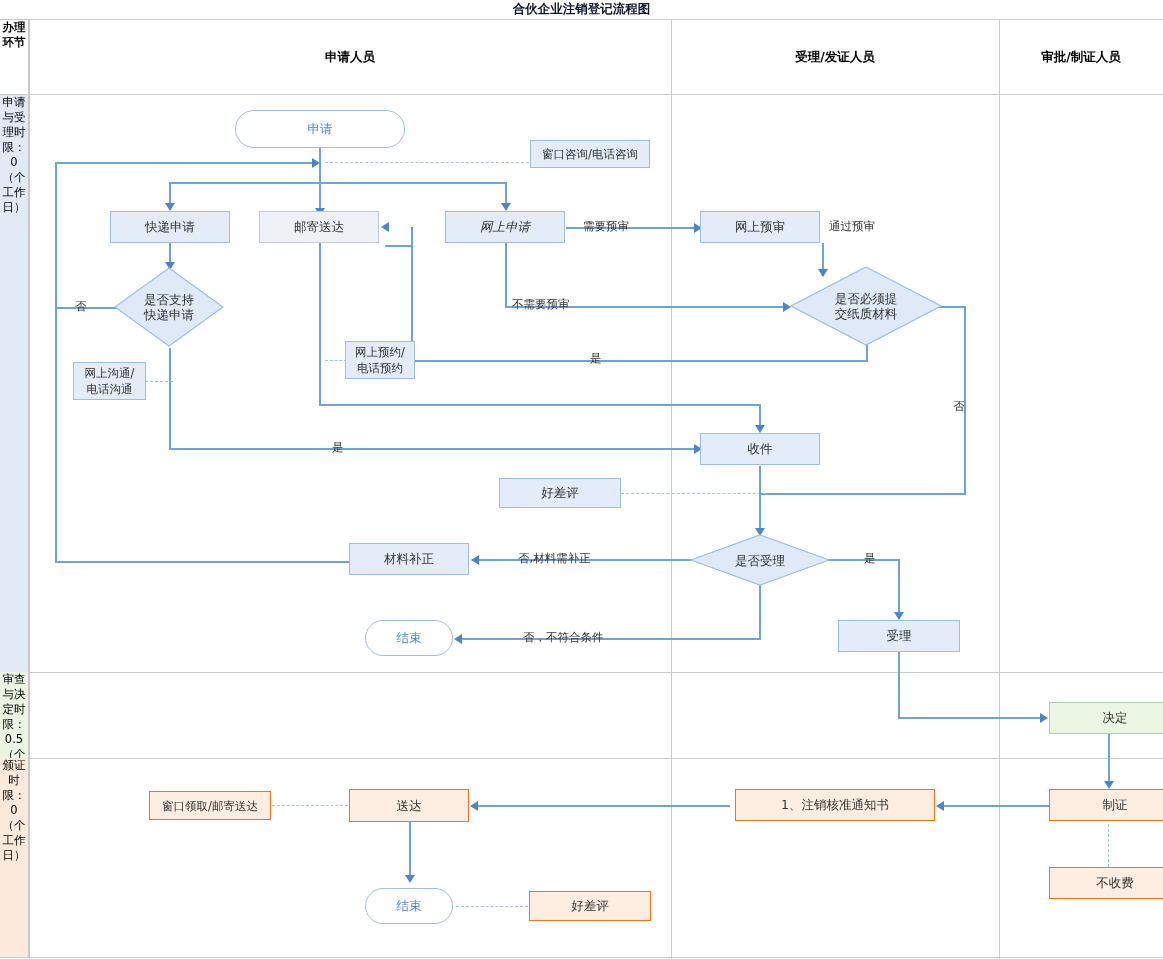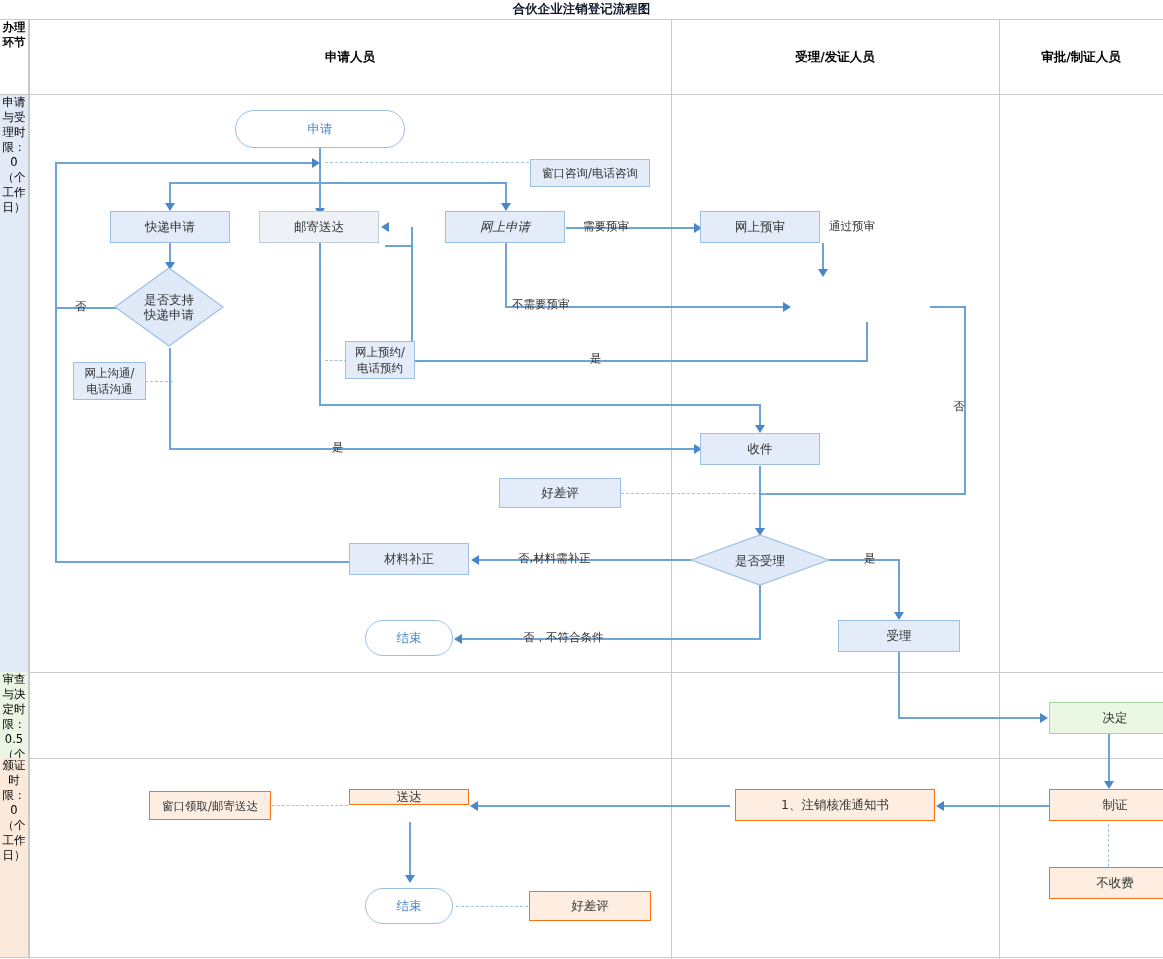--- a/index.html
+++ b/index.html
@@ -199,37 +199,46 @@
   <div class="elbl" style="left:512px;top:297px;">不需要预审</div>
   <div class="elbl" style="left:590px;top:351px;">是</div>
   <div class="elbl-v" style="left:951px;top:392px;">否</div>
   <div class="elbl" style="left:332px;top:440px;">是</div>
   <div class="elbl" style="left:518px;top:551px;">否,材料需补正</div>
   <div class="elbl" style="left:864px;top:551px;">是</div>
   <div class="elbl" style="left:523px;top:630px;">否，不符合条件</div>
 
   <div class="node pill" style="left:235px;top:110px;width:170px;height:38px;">申请</div>
 
-  <div class="node rect" style="left:530px;top:159px;width:120px;height:28px;font-size:11.5px;">窗口咨询/电话咨询</div>
+  <div class="node rect" style="left:530px;top:140px;width:120px;height:28px;font-size:11.5px;">窗口咨询/电话咨询</div>
 
   <div class="node rect" style="left:110px;top:211px;width:120px;height:32px;">快递申请</div>
   <div class="node rect-grey" style="left:259px;top:211px;width:120px;height:32px;">邮寄送达</div>
   <div class="node rect" style="left:445px;top:211px;width:120px;height:32px;font-style:italic;">网上申请</div>
   <div class="node rect" style="left:700px;top:211px;width:120px;height:32px;">网上预审</div>
 
   <div class="diamond" style="left:114px;top:267px;width:110px;height:80px;">
     <svg width="110" height="80" viewBox="0 0 110 80">
       <polygon points="55,1 109,40 55,79 1,40" fill="#dfe9f8" stroke="#9cc0e4" stroke-width="1.2"></polygon>
     </svg>
     <div class="dtext">
         <span style="white-space:pre-line;">是否支持
 快递申请</span>
       </div>
   </div>
 
+  <div class="diamond" style="left:790px;top:266px;width:152px;height:80px;">
+    <svg width="152" height="80" viewBox="0 0 152 80">
+      <polygon points="76,1 151,40 76,79 1,40" fill="#dfe9f8" stroke="#9cc0e4" stroke-width="1.2"></polygon>
+    </svg>
+    <div class="dtext">
+        <span style="white-space:pre-line;">是否必须提
+交纸质材料</span>
+      </div>
+  </div>
 
   <div class="node rect" style="left:73px;top:362px;width:73px;height:38px;font-size:11.5px;white-space:pre-line;">网上沟通/
 电话沟通</div>
   <div class="node rect" style="left:345px;top:341px;width:70px;height:38px;font-size:11.5px;white-space:pre-line;">网上预约/
 电话预约</div>
 
   <div class="node rect" style="left:700px;top:433px;width:120px;height:32px;">收件</div>
 
   <div class="node rect" style="left:499px;top:478px;width:122px;height:30px;">好差评</div>
 
@@ -249,21 +258,21 @@
   <div class="node rect" style="left:838px;top:620px;width:122px;height:32px;">受理</div>
 
   <div class="node rect-green" style="left:1049px;top:702px;width:132px;height:32px;">决定</div>
 
   <div class="node rect-peach" style="left:1049px;top:789px;width:132px;height:32px;">制证</div>
 
   <div class="node rect-peach" style="left:1049px;top:867px;width:132px;height:32px;">不收费</div>
 
   <div class="node rect-peach" style="left:735px;top:789px;width:200px;height:32px;">1、注销核准通知书</div>
 
-  <div class="node rect-peach" style="left:349px;top:789px;width:120px;height:16px;">送达</div>
+  <div class="node rect-peach" style="left:349px;top:789px;width:120px;height:33px;">送达</div>
 
   <div class="node rect-peach" style="left:149px;top:791px;width:122px;height:29px;font-size:11.5px;">窗口领取/邮寄送达</div>
 
   <div class="node pill-sm" style="left:365px;top:888px;width:88px;height:36px;">结束</div>
 
   <div class="node rect-peach" style="left:529px;top:891px;width:122px;height:30px;">好差评</div>
 
 </div>
 
 </body></html>

